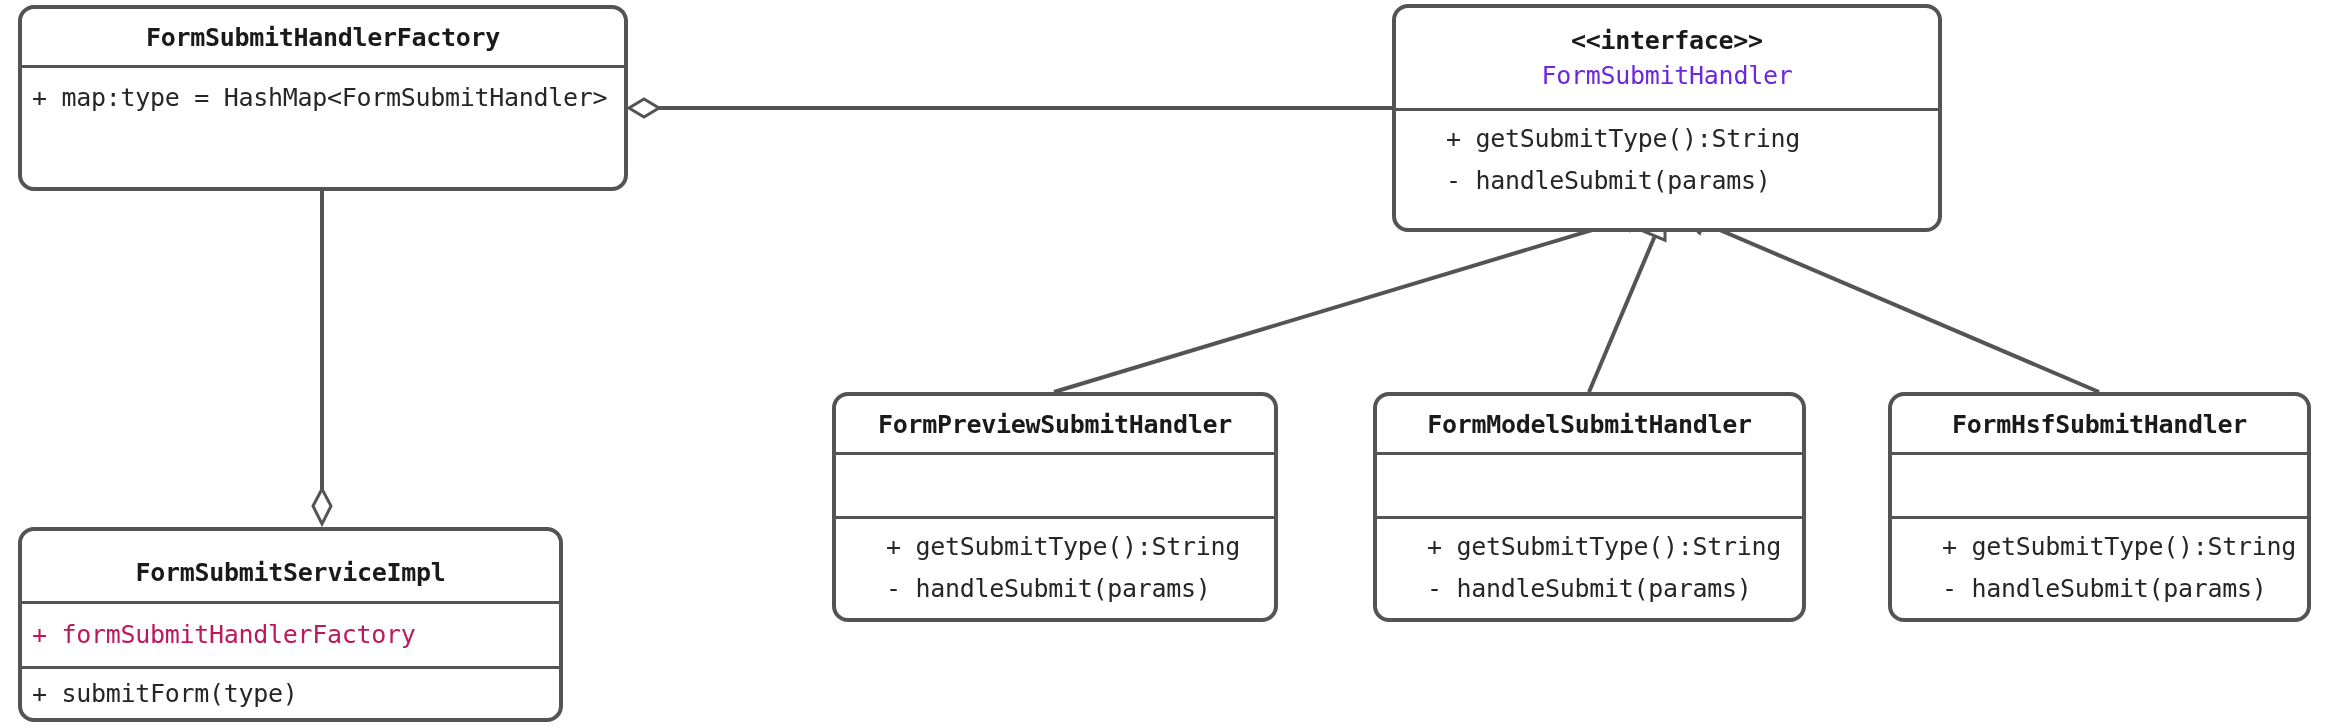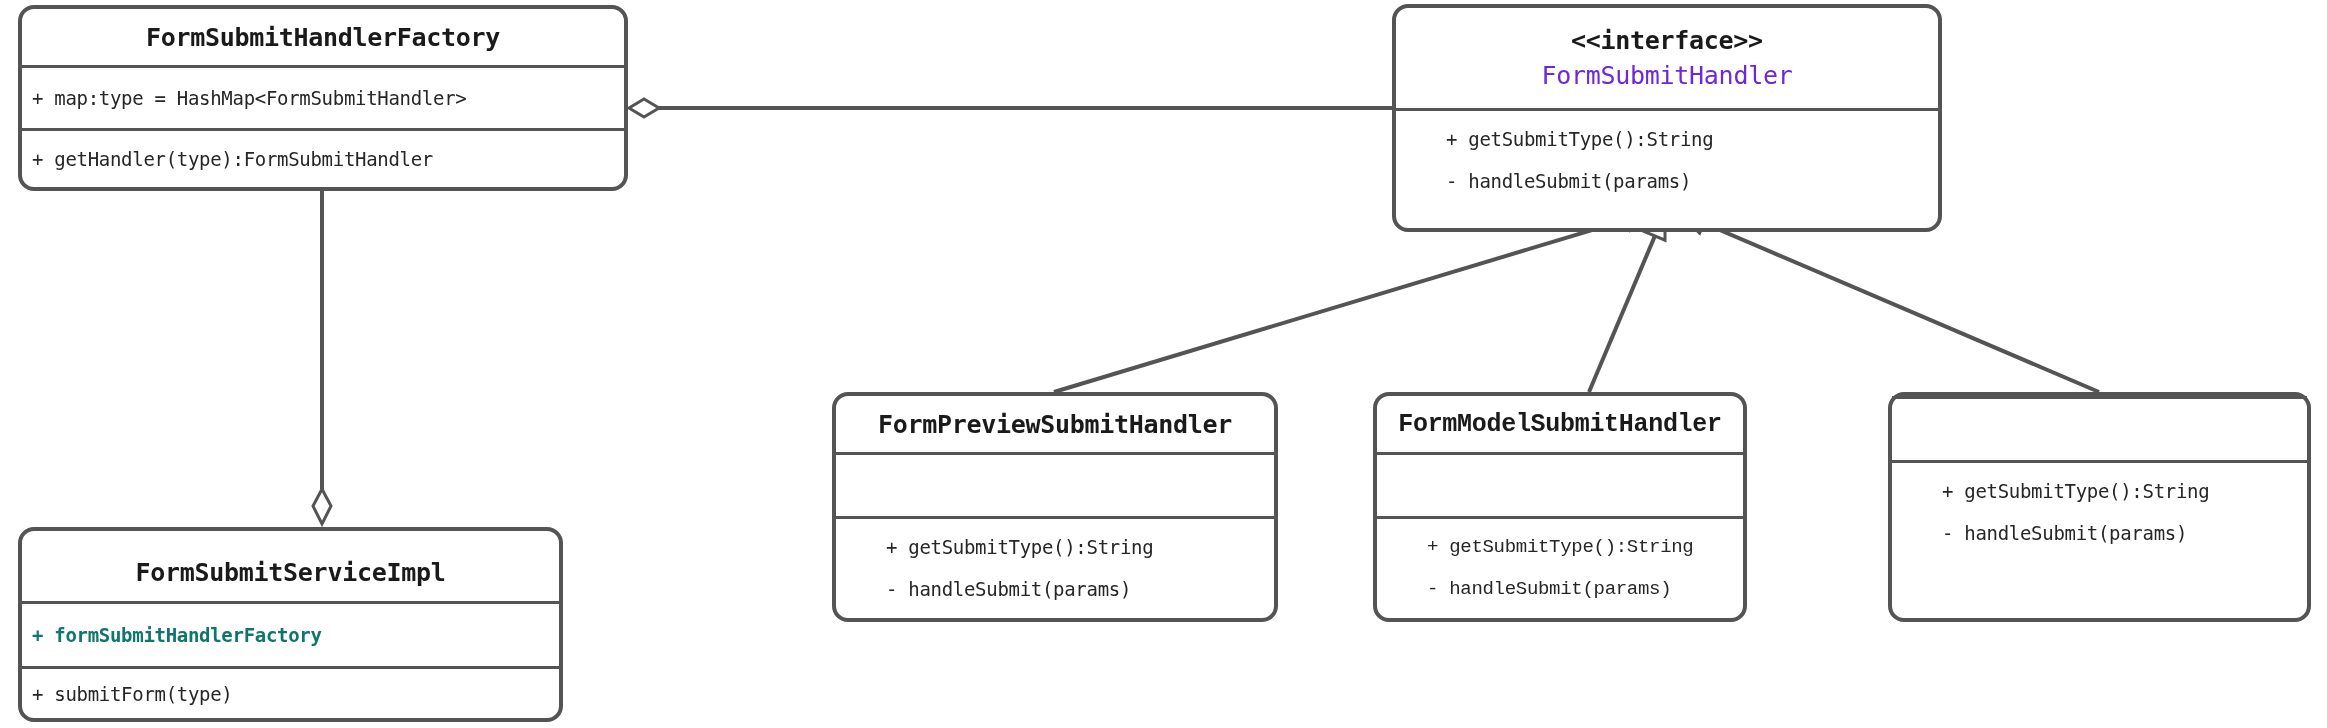--- a/index.html
+++ b/index.html
@@ -36,28 +36,28 @@
     border-top:3px solid #545454;
     box-sizing:border-box;
     flex:0 0 auto;
     display:flex;
     flex-direction:column;
     justify-content:center;
   }
   .compartment.last{flex:1 1 auto;}
   .compartment.multiline{justify-content:flex-start;padding-top:7px;padding-left:40px;}
   .member{
-    font-size:19px;
+    font-size:25px;
     line-height:42px;
     color:#262626;
     letter-spacing:-0.3px;
     padding-left:10px;
     white-space:pre;
   }
-  .member.bold{font-weight:bold;color:#0f766e;}
+  .member.bold{font-weight:normal;color:#be185d;}
 </style>
 </head>
 <body>
 
 <div id="canvas">
 
   <svg id="wires" width="2327" height="728" viewBox="0 0 2327 728" xmlns="http://www.w3.org/2000/svg">
     <defs>
       <marker id="hollowTriangle" markerUnits="userSpaceOnUse" markerWidth="32" markerHeight="28" refX="28" refY="13" orient="auto">
         <path d="M2,2 L28,13 L2,24 Z" fill="#ffffff" stroke="#545454" stroke-width="3"></path>
@@ -72,23 +72,20 @@
 
     <line x1="1054" y1="392" x2="1652" y2="212" stroke="#545454" stroke-width="4" marker-end="url(#hollowTriangle)"></line>
     <line x1="1589" y1="392" x2="1665" y2="212" stroke="#545454" stroke-width="4" marker-end="url(#hollowTriangle)"></line>
     <line x1="2099" y1="392" x2="1680" y2="213" stroke="#545454" stroke-width="4" marker-end="url(#hollowTriangle)"></line>
   </svg>
 
   <div class="uml-box" style="left:18px;top:5px;width:610px;height:186px;">
     <div class="uml-title" style="height:56px;">FormSubmitHandlerFactory</div>
     <div class="compartment" style="height:63px;">
       <div class="member">+ map:type = HashMap&lt;FormSubmitHandler&gt;</div>
-    </div>
-    <div class="compartment last">
-      <div class="member">+ getHandler(type):FormSubmitHandler</div>
     </div>
   </div>
 
   <div class="uml-box" style="left:1392px;top:4px;width:550px;height:228px;">
     <div class="uml-title" style="height:100px;">
       <div class="stereotype">&lt;&lt;interface&gt;&gt;</div>
       <div class="iface-name">FormSubmitHandler</div>
     </div>
     <div class="compartment last multiline">
       <div class="member">+ getSubmitType():String</div>
@@ -108,30 +105,31 @@
 
   <div class="uml-box" style="left:832px;top:392px;width:446px;height:230px;">
     <div class="uml-title" style="height:56px;">FormPreviewSubmitHandler</div>
     <div class="compartment" style="height:64px;"></div>
     <div class="compartment last multiline">
       <div class="member">+ getSubmitType():String</div>
       <div class="member">- handleSubmit(params)</div>
     </div>
   </div>
 
-  <div class="uml-box" style="left:1373px;top:392px;width:374px;height:230px;font-family:Liberation Mono, monospace;">
+  <div class="uml-box" style="left:1373px;top:392px;width:433px;height:230px;">
     <div class="uml-title" style="height:56px;">FormModelSubmitHandler</div>
     <div class="compartment" style="height:64px;"></div>
     <div class="compartment last multiline">
       <div class="member">+ getSubmitType():String</div>
       <div class="member">- handleSubmit(params)</div>
     </div>
   </div>
 
   <div class="uml-box" style="left:1888px;top:392px;width:423px;height:230px;">
+    <div class="uml-title" style="height:56px;">FormHsfSubmitHandler</div>
     <div class="compartment" style="height:64px;"></div>
     <div class="compartment last multiline">
       <div class="member">+ getSubmitType():String</div>
       <div class="member">- handleSubmit(params)</div>
     </div>
   </div>
 
 </div>
 
 </body></html>

